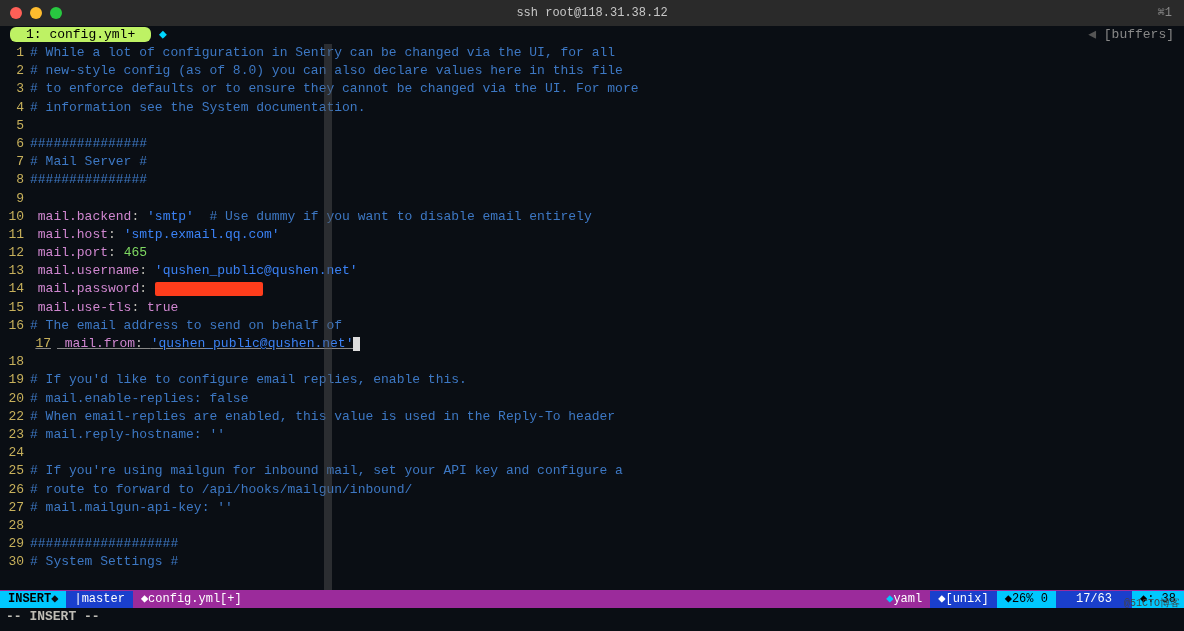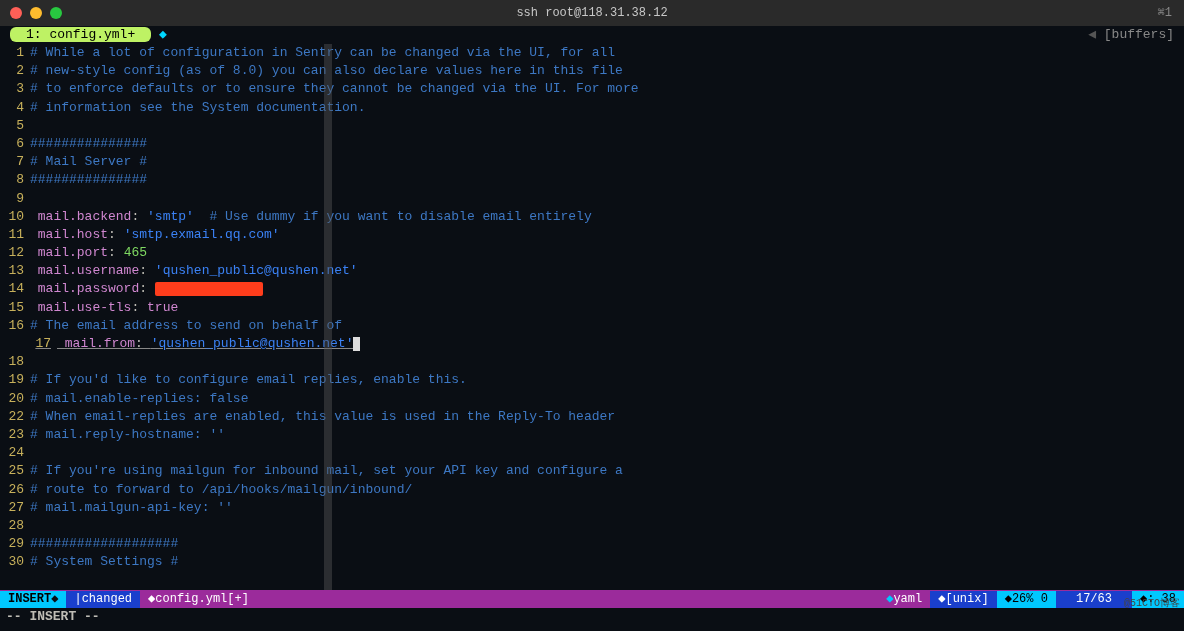--- a/index.html
+++ b/index.html
@@ -236,21 +236,21 @@
     </div>
 </div>
 
 <div class="status-line">
   <div class="status-insert">
     <span>INSERT</span>
       <span class="diamond"> ◆</span>
   </div>
   <div class="status-branch">
     <span>| </span>
-      <span>changed</span>
+      <span>master</span>
   </div>
   <div class="status-file">
     <span>◆ </span>
       <span>config.yml[+]</span>
   </div>
   <div class="status-spacer"></div>
   <div class="status-yaml">
     <span class="diam-blue">◆ </span>
       <span>yaml</span>
   </div>

